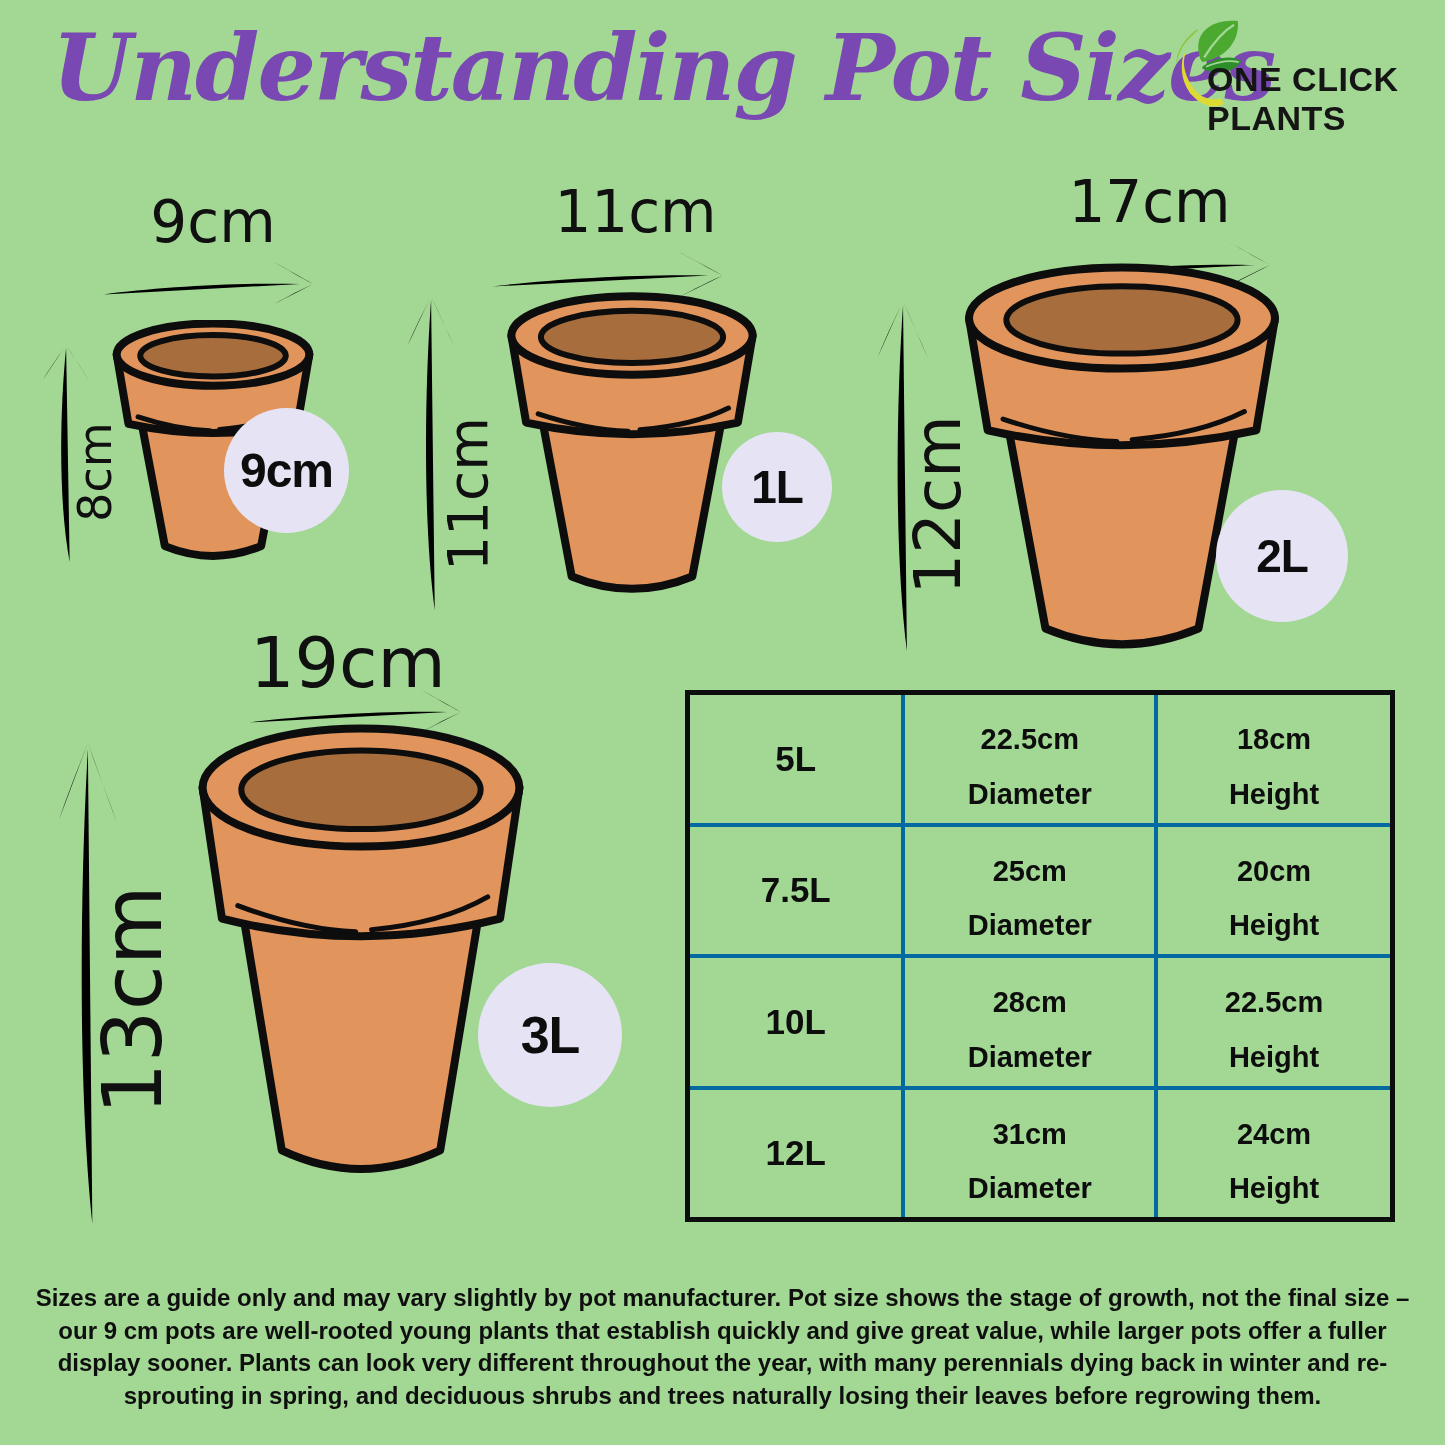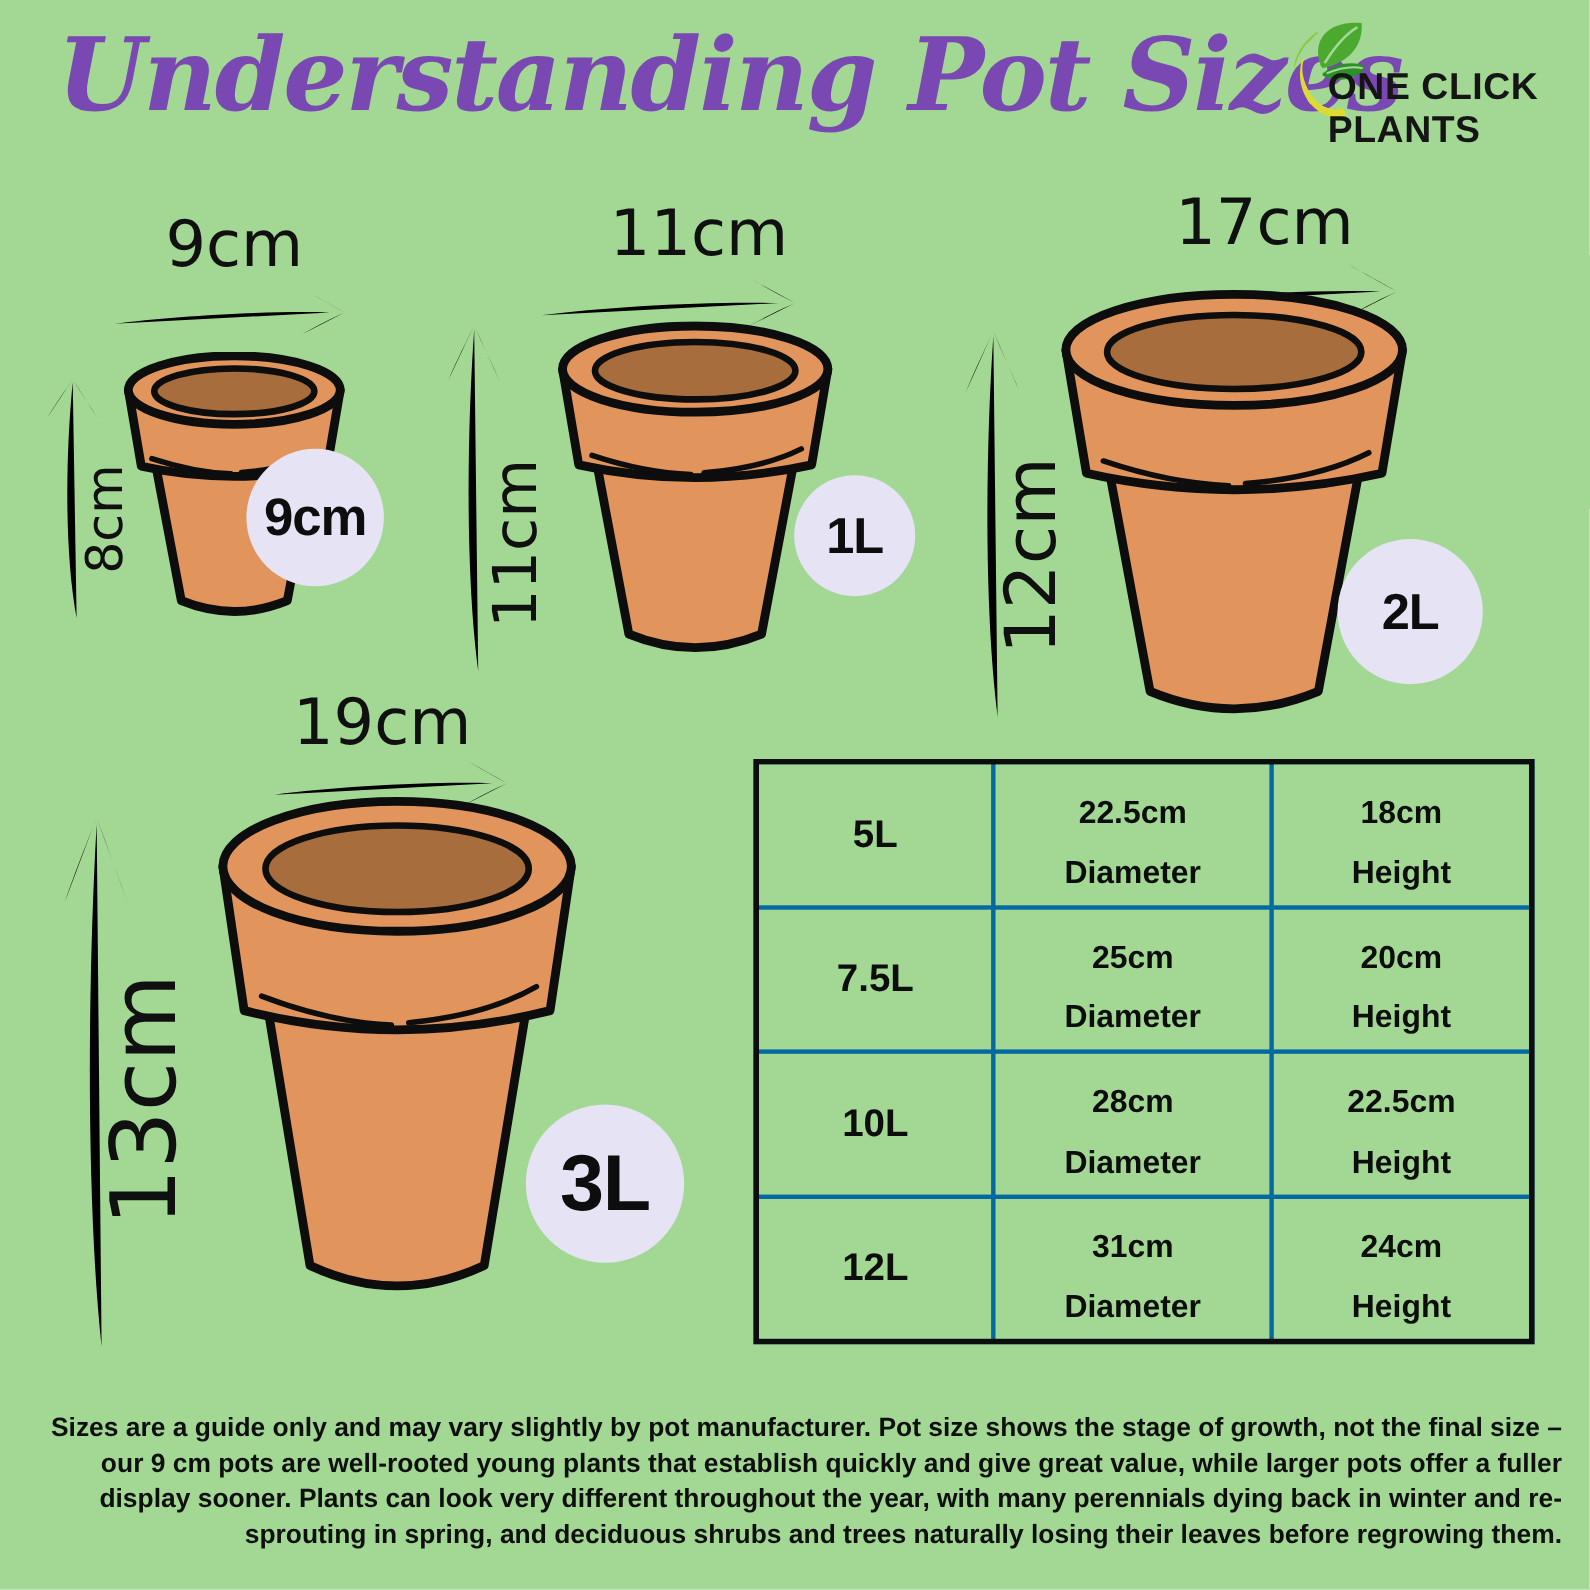--- a/index.html
+++ b/index.html
@@ -49,21 +49,21 @@
     display:grid; grid-template-columns:217fr 255fr 238fr; grid-auto-rows:1fr;
     background:#0369a1; gap:4px; border:5px solid #0d0d0d; box-sizing:border-box;
   }
   .cell { background: var(--background, #a2d894); display:flex; flex-direction:column;
           align-items:center; justify-content:center; font-weight:700; }
   .cell .vol { font-size:35px; }
   .cell .val, .cell .lab { font-size:29px; line-height:1.32;margin-top:16px; }
   
   .footer {
     position:absolute; left:25px; top:1282px; width:1395px;
-    font-size:24px; font-weight:700; text-align:right; line-height:1.36; color:#0f0f0f;
+    font-size:24px; font-weight:700; text-align:center; line-height:1.36; color:#0f0f0f;
   }
 </style>
 </head>
 <body>
 
 <div class="canvas">
 
   <svg width="0" height="0" style="position:absolute" aria-hidden="true">
     <defs>
       <symbol id="sym-pot" viewBox="0 0 200 215" preserveAspectRatio="none">
@@ -136,32 +136,32 @@
     </svg>
   <svg class="arrow" style="left:870px;top:290px;width:68px;height:368px" viewBox="0 0 70 340" preserveAspectRatio="none">
       <use href="#sym-arrow-v"></use>
     </svg>
   <div class="dim dim-side" style="left:938px;top:505px;font-size:64px">12cm</div>
   <svg class="pot" style="left:952px;top:262px;width:340px;height:402px" viewBox="0 0 200 215" preserveAspectRatio="none">
       <use href="#sym-pot"></use>
     </svg>
   <div class="badge" style="left:1216px;top:490px;width:132px;height:132px;font-size:46px">2L</div>
 
-  <div class="dim" style="left:250px;top:622px;width:195px;font-size:58px">19cm</div>
+  <div class="dim" style="left:250px;top:622px;width:195px;font-size:70px">19cm</div>
   <svg class="arrow" style="left:244px;top:686px;width:240px;height:52px" viewBox="0 0 250 60" preserveAspectRatio="none">
       <use href="#sym-arrow-h"></use>
     </svg>
   <svg class="arrow" style="left:50px;top:728px;width:78px;height:505px" viewBox="0 0 70 340" preserveAspectRatio="none">
       <use href="#sym-arrow-v"></use>
     </svg>
   <div class="dim dim-side" style="left:132px;top:1000px;font-size:82px">13cm</div>
   <svg class="pot" style="left:185px;top:722px;width:352px;height:470px" viewBox="0 0 200 215" preserveAspectRatio="none">
       <use href="#sym-pot"></use>
     </svg>
-  <div class="badge" style="left:478px;top:1004px;width:144px;height:144px;font-size:72px">3L</div>
+  <div class="badge" style="left:478px;top:963px;width:144px;height:144px;font-size:52px">3L</div>
 
   <div class="size-table">
     <div class="cell">
         <span class="vol">5L</span>
       </div>
     <div class="cell">
         <span class="val">22.5cm</span>
         <span class="lab">Diameter</span>
       </div>
     <div class="cell">

